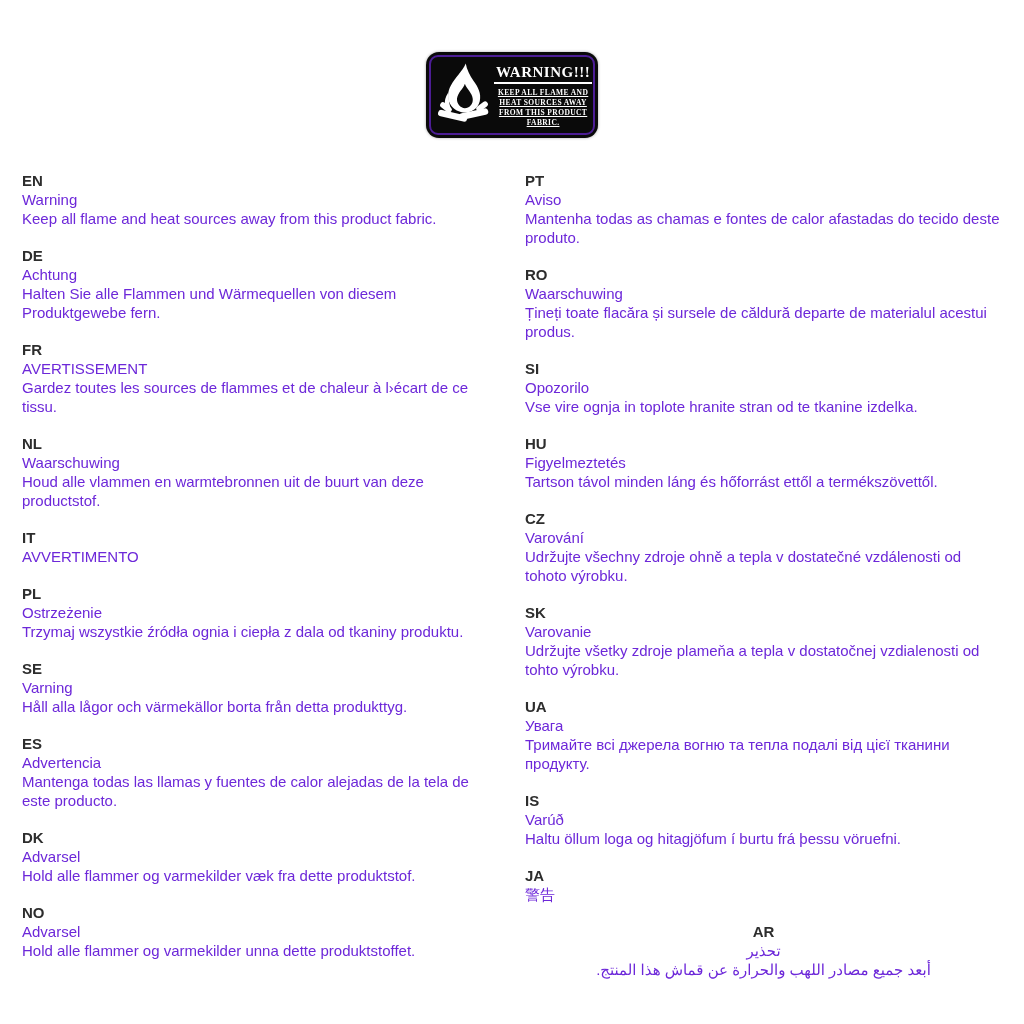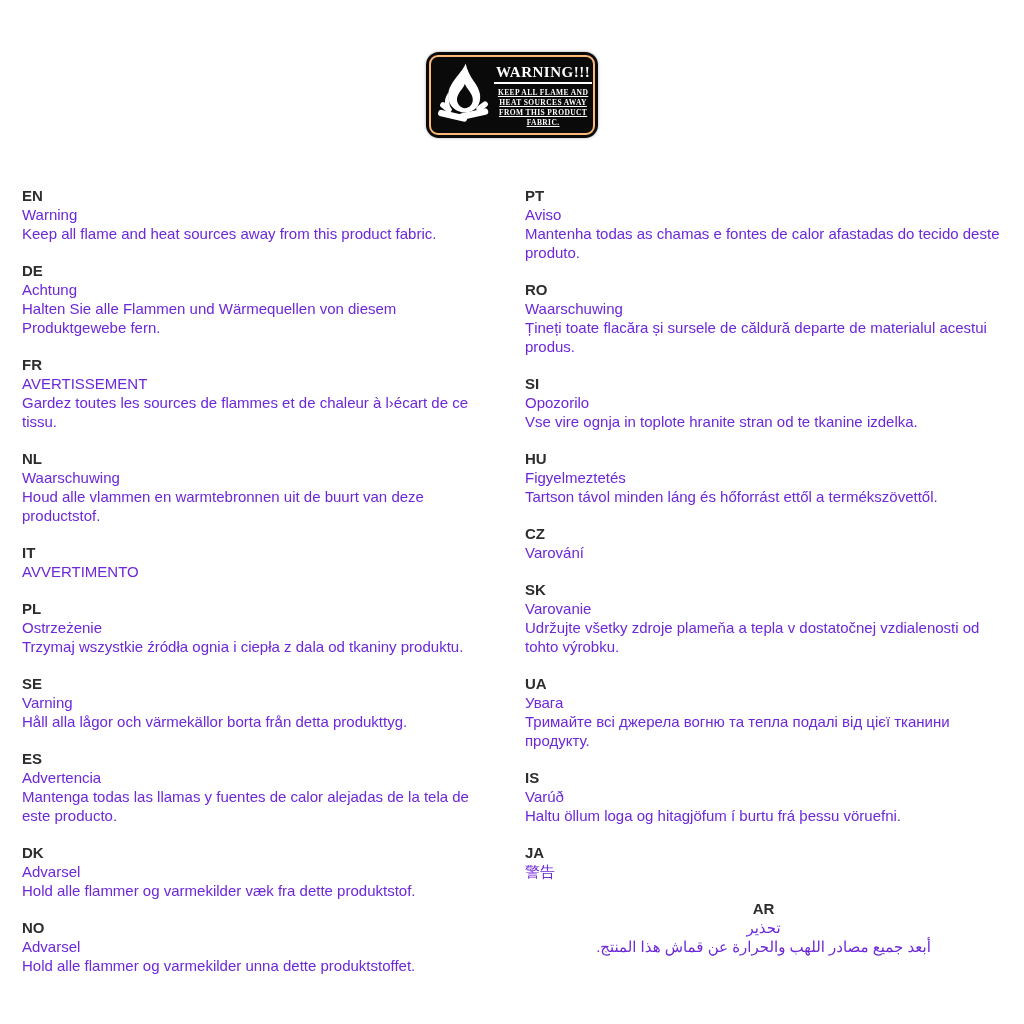--- a/index.html
+++ b/index.html
@@ -26,21 +26,21 @@
     height: 86px;
     background: #0a0a0a;
     border-radius: 13px;
     padding: 3px;
     box-sizing: border-box;
     box-shadow: 0 0 3px rgba(0,0,0,0.35);
   }
   .badge-inner {
     height: 100%;
     box-sizing: border-box;
-    border: 2px solid #fdba74;
+    border: 2px solid #4c1d95;
     border-radius: 9px;
     display: flex;
     align-items: center;
     padding: 4px 7px 4px 3px;
   }
   .badge-icon {
     width: 60px;
     flex: 0 0 60px;
     display: flex;
     align-items: center;
@@ -69,21 +69,21 @@
     letter-spacing: 0.4px;
     white-space: nowrap;
     text-decoration: underline;
   }
 
   
   .columns {
     display: flex;
     gap: 26px;
     padding: 0 22px;
-    margin-top: 48px;
+    margin-top: 33px;
   }
   .col {
     flex: 1;
     min-width: 0;
   }
   .lang-section {
     font-size: 15px;
     line-height: 19px;
     margin-bottom: 18px;
   }
@@ -217,20 +217,21 @@
         <div class="lang-body">Vse vire ognja in toplote hranite stran od te tkanine izdelka.</div>
       </section>
       <section class="lang-section">
         <div class="lang-code">HU</div>
         <div class="lang-title">Figyelmeztetés</div>
         <div class="lang-body">Tartson távol minden láng és hőforrást ettől a termékszövettől.</div>
       </section>
       <section class="lang-section">
         <div class="lang-code">CZ</div>
         <div class="lang-title">Varování</div>
+        <div class="lang-body">Udržujte všechny zdroje ohně a tepla v dostatečné vzdálenosti od tohoto výrobku.</div>
       </section>
       <section class="lang-section">
         <div class="lang-code">SK</div>
         <div class="lang-title">Varovanie</div>
         <div class="lang-body">Udržujte všetky zdroje plameňa a tepla v dostatočnej vzdialenosti od tohto výrobku.</div>
       </section>
       <section class="lang-section">
         <div class="lang-code">UA</div>
         <div class="lang-title">Увага</div>
         <div class="lang-body">Тримайте всі джерела вогню та тепла подалі від цієї тканини продукту.</div>

